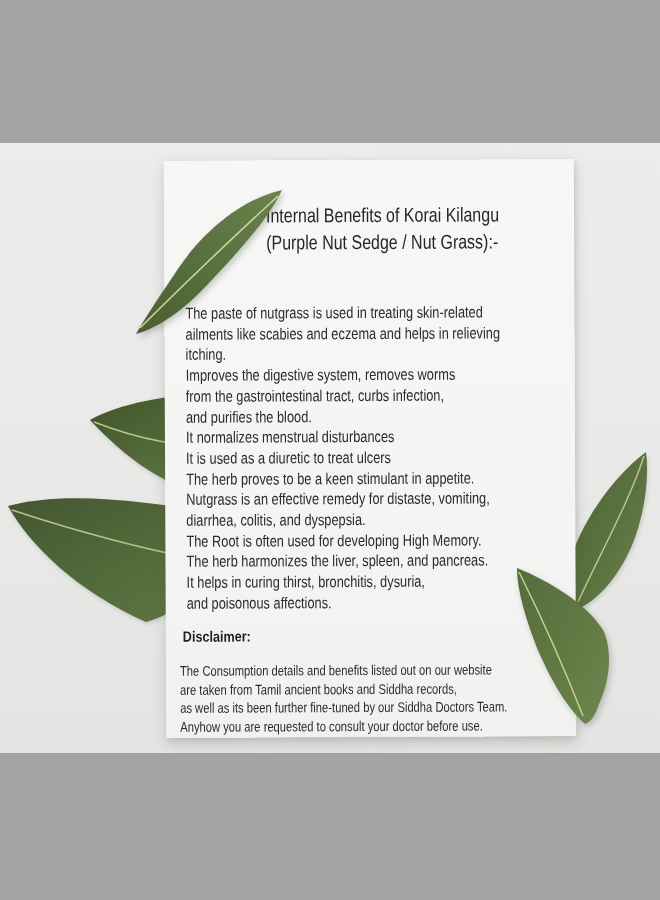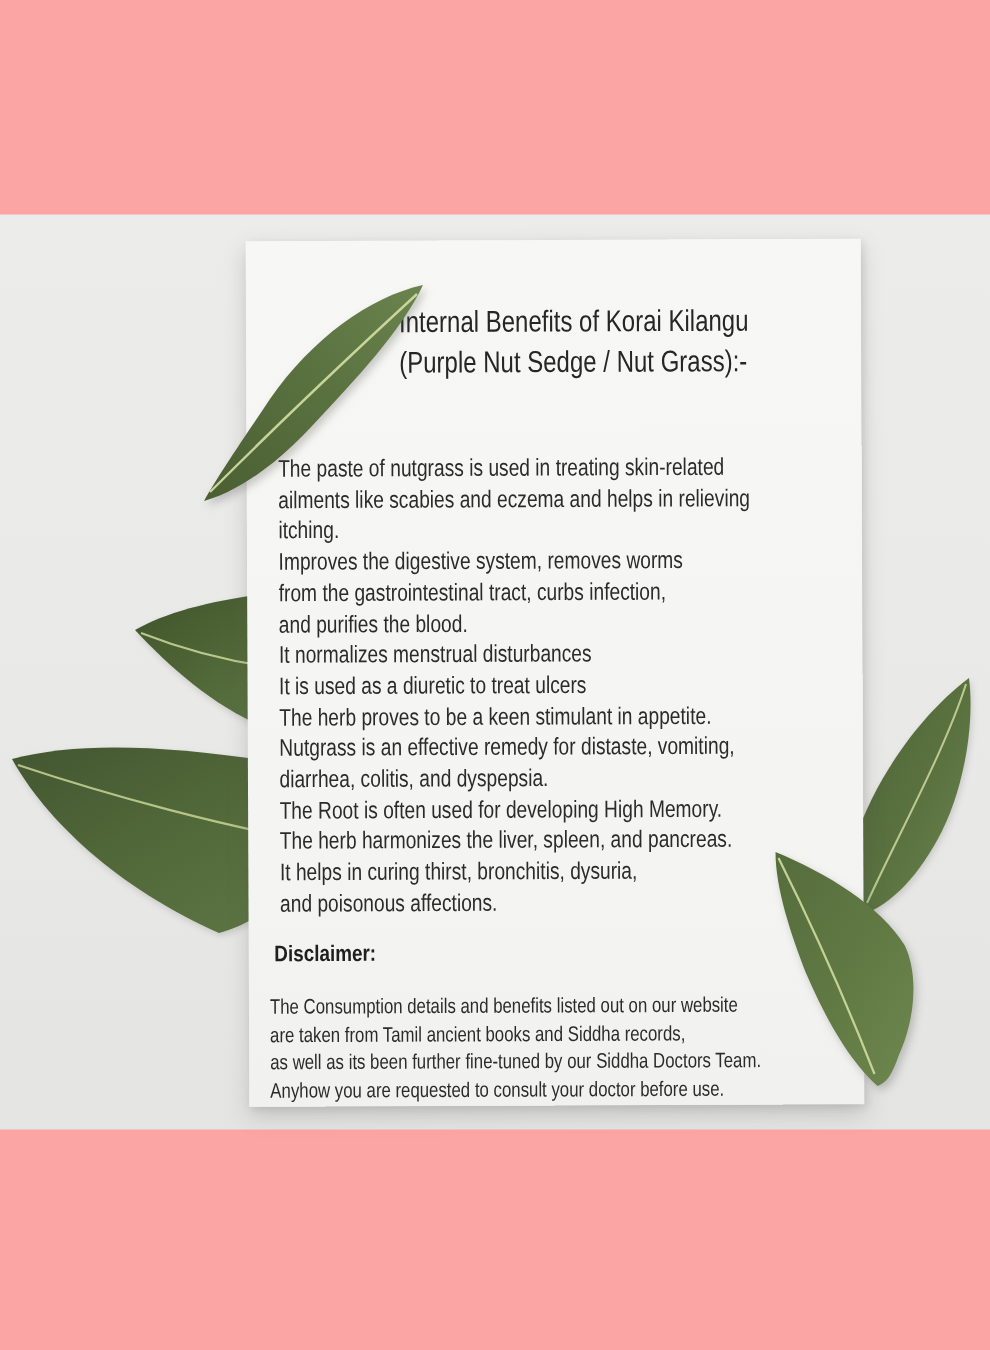--- a/index.html
+++ b/index.html
@@ -1,17 +1,17 @@
 <!DOCTYPE html>
 <html><head>
 <meta charset="utf-8">
 <style>
   html,body{margin:0;padding:0;}
   .canvas{
-    position:relative;width:660px;height:900px;background:#fca5a5;overflow:hidden;
+    position:relative;width:660px;height:900px;background:#a3a3a3;overflow:hidden;
     font-family:"Liberation Sans", sans-serif;
   }
   .photo{
     position:absolute;left:0;top:143px;width:660px;height:610px;
     background:linear-gradient(180deg,#ecedeb 0%,#e9eae8 55%,#e4e5e3 100%);
   }
   .paper{
     position:absolute;left:165px;top:17px;width:410px;height:577px;
     background:linear-gradient(180deg,#f7f7f5 0%,#f4f4f2 70%,#f1f1ef 100%);
     box-shadow:0 6px 14px rgba(90,90,82,0.25), 2px 2px 5px rgba(90,90,82,0.12);

